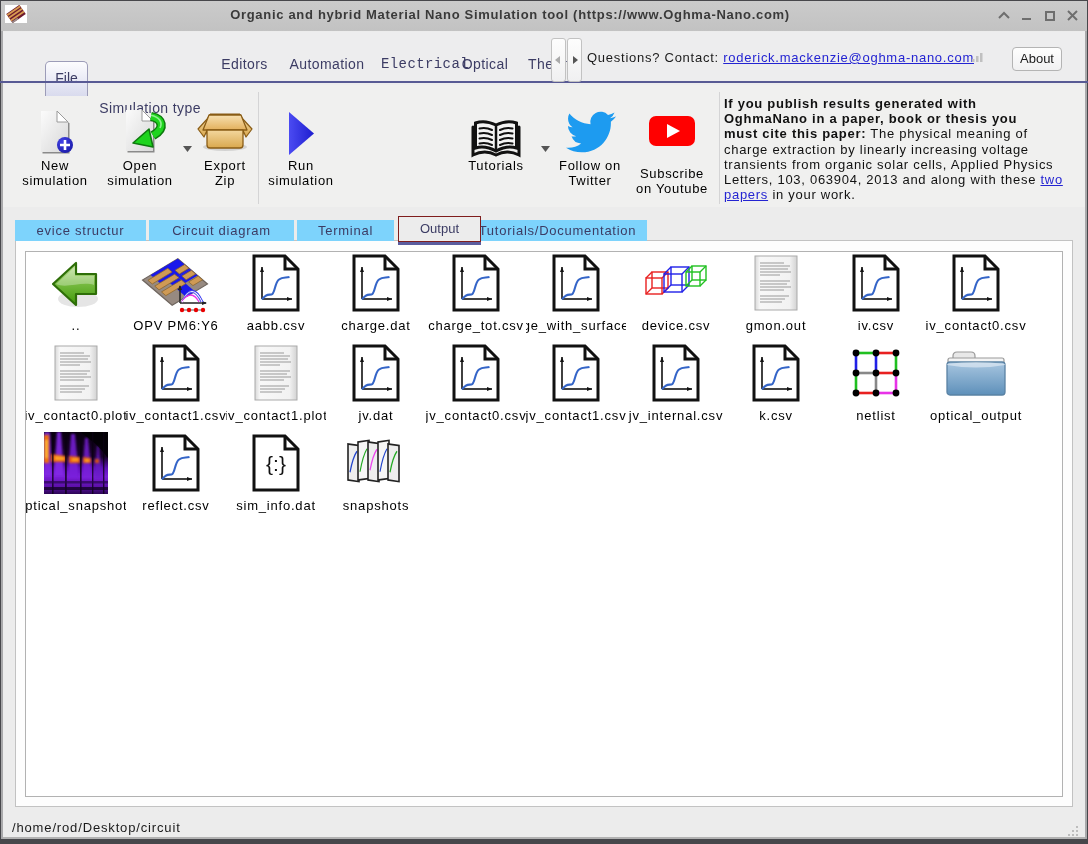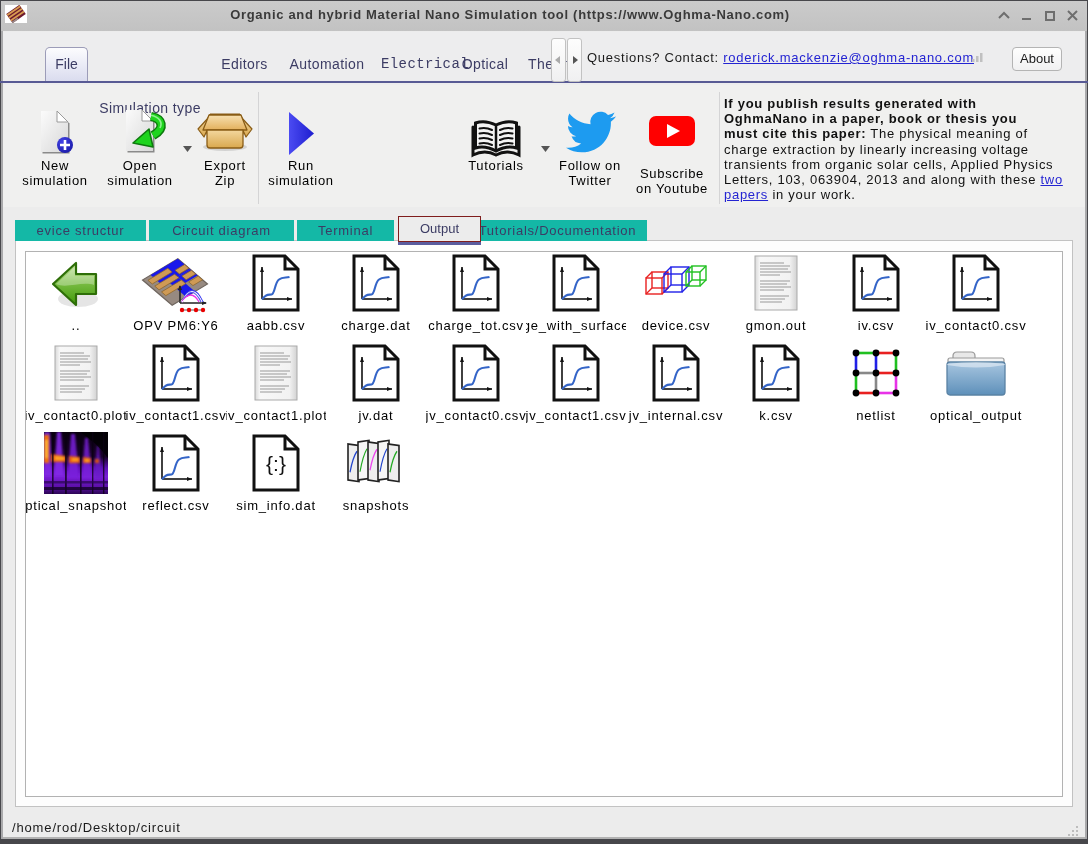--- a/index.html
+++ b/index.html
@@ -2,21 +2,21 @@
 <html><head>
 <meta charset="utf-8">
 <style>
 * { margin:0; padding:0; box-sizing:border-box; }
 html,body { width:1088px; height:844px; overflow:hidden; }
 body { position:relative; background:#ececec; font-family:"Liberation Sans", sans-serif; }
 .abs { position:absolute; }
 .lbl { position:absolute; width:100px; text-align:left; font-size:13px; letter-spacing:0.8px; color:#000; white-space:nowrap; overflow:hidden; height:16px; line-height:16px; }
 .lbl span { display:inline-block; position:relative; left:50%; transform:translateX(-50%); }
 .tlabel { position:absolute; text-align:center; font-size:13px; letter-spacing:0.7px; color:#000; line-height:15px; }
-.tab2 { position:absolute; top:220px; height:21px; background:#14b8a6; color:#3c3c64; font-size:13px; letter-spacing:0.75px; text-align:center; line-height:21px; }
+.tab2 { position:absolute; top:220px; height:21px; background:#7dd3fc; color:#3c3c64; font-size:13px; letter-spacing:0.75px; text-align:center; line-height:21px; }
 .mtab { position:absolute; top:49px; height:30px; color:#3c3c64; font-size:14px; letter-spacing:0.4px; text-align:center; line-height:30px; white-space:nowrap; }
 </style>
 </head>
 <body>
 <div class="abs" style="left:1px;top:32px;width:1086px;height:53px;background:#ededee;z-index:-1;"></div>
 
 <div class="abs" style="left:0;top:0;width:1088px;height:844px;border:1px solid #47474b;"></div>
 <div class="abs" style="left:1px;top:837px;width:1086px;height:2px;background:#b2b2b2;"></div>
 <div class="abs" style="left:1px;top:839px;width:1086px;height:4px;background:#47474b;"></div>
 <div class="abs" style="left:1px;top:1px;width:2px;height:838px;background:#a9a9ab;"></div>
@@ -37,21 +37,21 @@
 <div class="abs" style="left:0;top:7px;width:1020px;text-align:center;font-size:13px;letter-spacing:0.69px;font-weight:bold;color:#3a3a3a;">Organic and hybrid Material Nano Simulation tool (https://www.Oghma-Nano.com)</div>
 <svg class="abs" style="left:995px;top:8px;" width="88" height="16" viewBox="0 0 88 16">
 <g stroke="#6e6e6e" stroke-width="2" fill="none">
 <path d="M4 10 L9 5 L14 10"></path>
 <path d="M27 11 L36 11"></path>
 <rect x="51" y="4" width="8" height="8"></rect>
 <path d="M73 3 L82 12 M82 3 L73 12"></path>
 </g>
 </svg>
 
-<div class="abs" style="left:45px;top:47px;width:43px;height:35px;background:linear-gradient(#fcfcfe,#d9dbee);border:1px solid #9c9cb8;border-bottom:none;border-radius:5px 5px 0 0;color:#3c3c64;font-size:14px;text-align:center;line-height:32px;">File</div>
+<div class="abs" style="left:45px;top:61px;width:43px;height:35px;background:linear-gradient(#fcfcfe,#d9dbee);border:1px solid #9c9cb8;border-bottom:none;border-radius:5px 5px 0 0;color:#3c3c64;font-size:14px;text-align:center;line-height:32px;">File</div>
 <div class="mtab" style="left:99px;width:102px;margin-top:44px;">Simulation type</div>
 <div class="mtab" style="left:217px;width:55px;">Editors</div>
 <div class="mtab" style="left:287px;width:80px;">Automation</div>
 <div class="mtab" style="left:381px;width:65px;font-family:Liberation Mono, monospace;">Electrical</div>
 <div class="mtab" style="left:461px;width:48px;">Optical</div>
 <div class="mtab" style="left:528px;width:40px;overflow:hidden;text-align:left;">Thermal</div>
 <div class="abs" style="left:0;top:81px;width:1088px;height:2px;background:#585a94;"></div>
 
 <div class="abs" style="left:551px;top:38px;width:15px;height:44px;background:linear-gradient(#fdfdfd,#f0f0f1);border:1px solid #c2c2c2;border-radius:3px;"></div>
 <div class="abs" style="left:567px;top:38px;width:15px;height:44px;background:linear-gradient(#fdfdfd,#f0f0f1);border:1px solid #c2c2c2;border-radius:3px;"></div>

